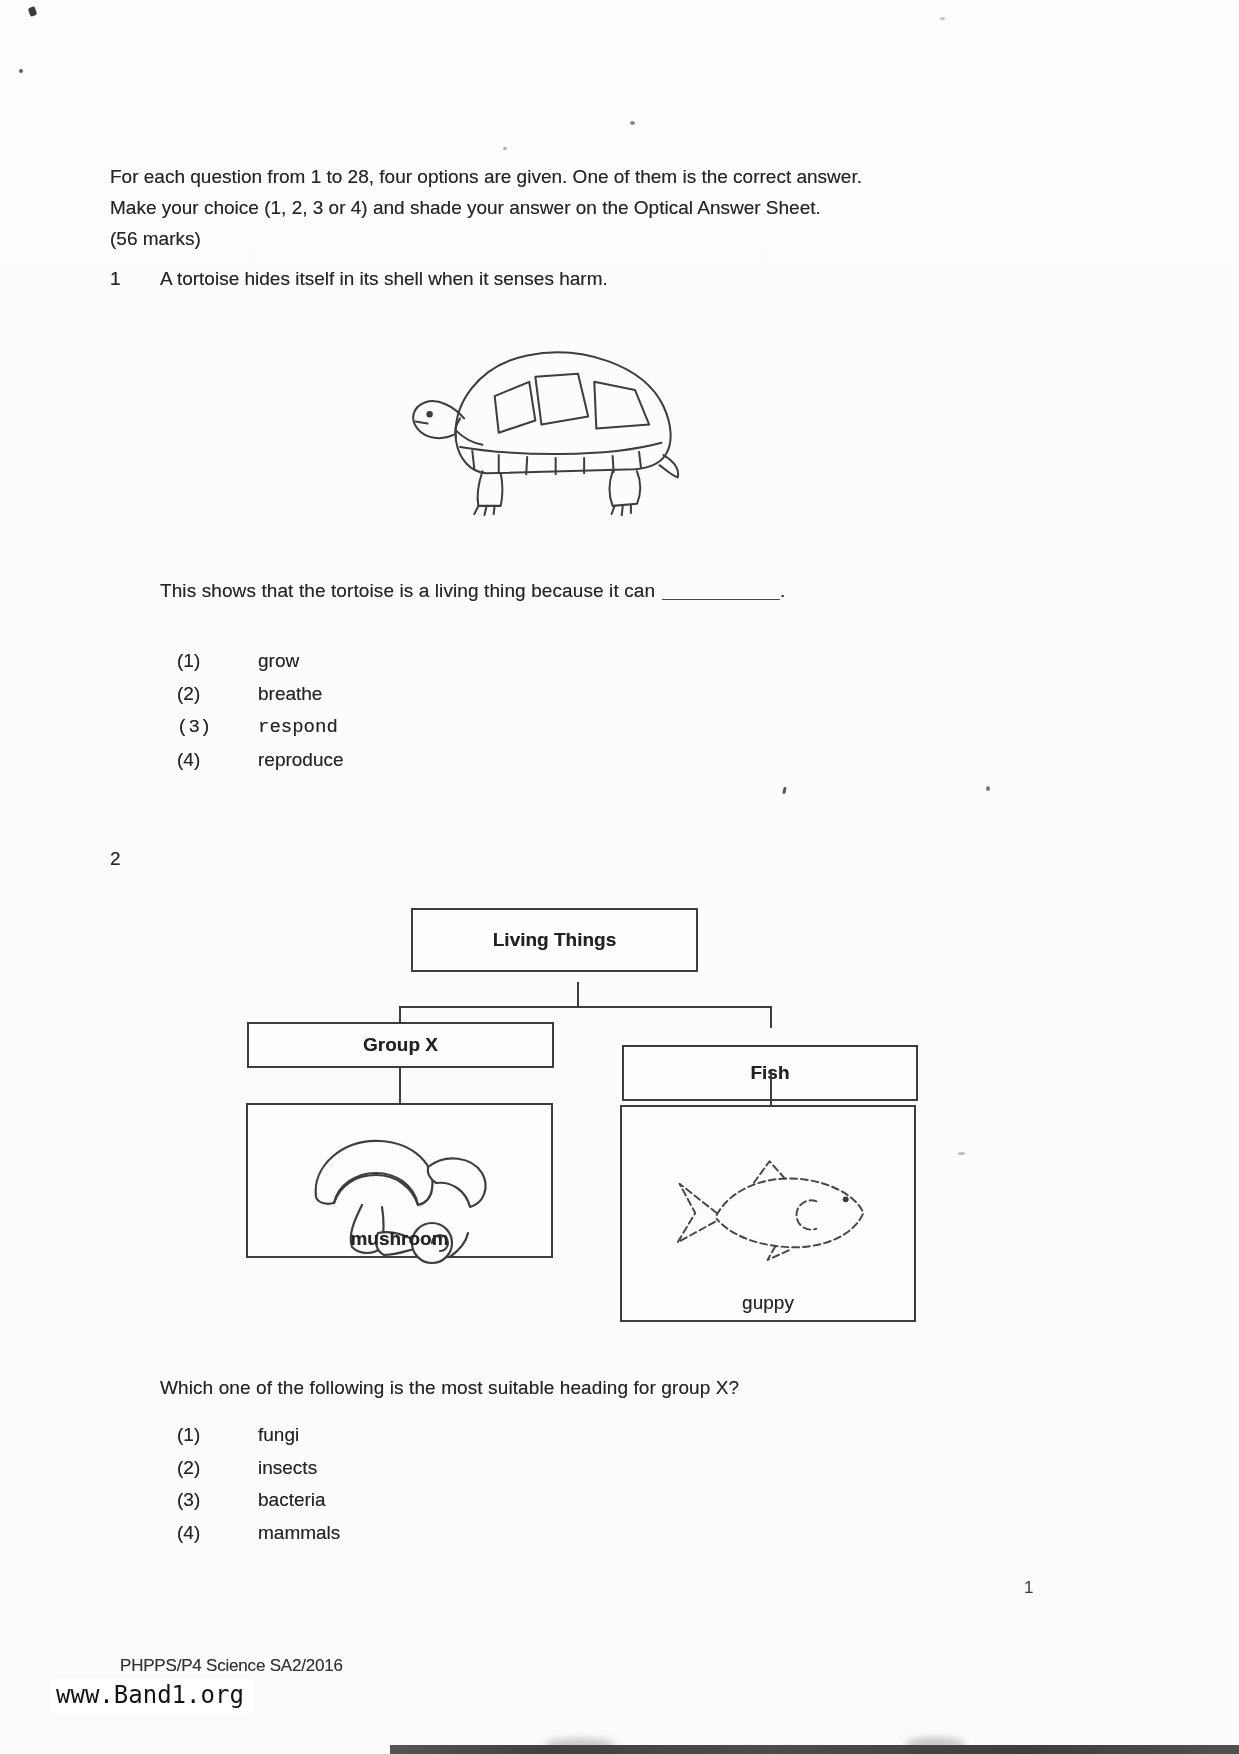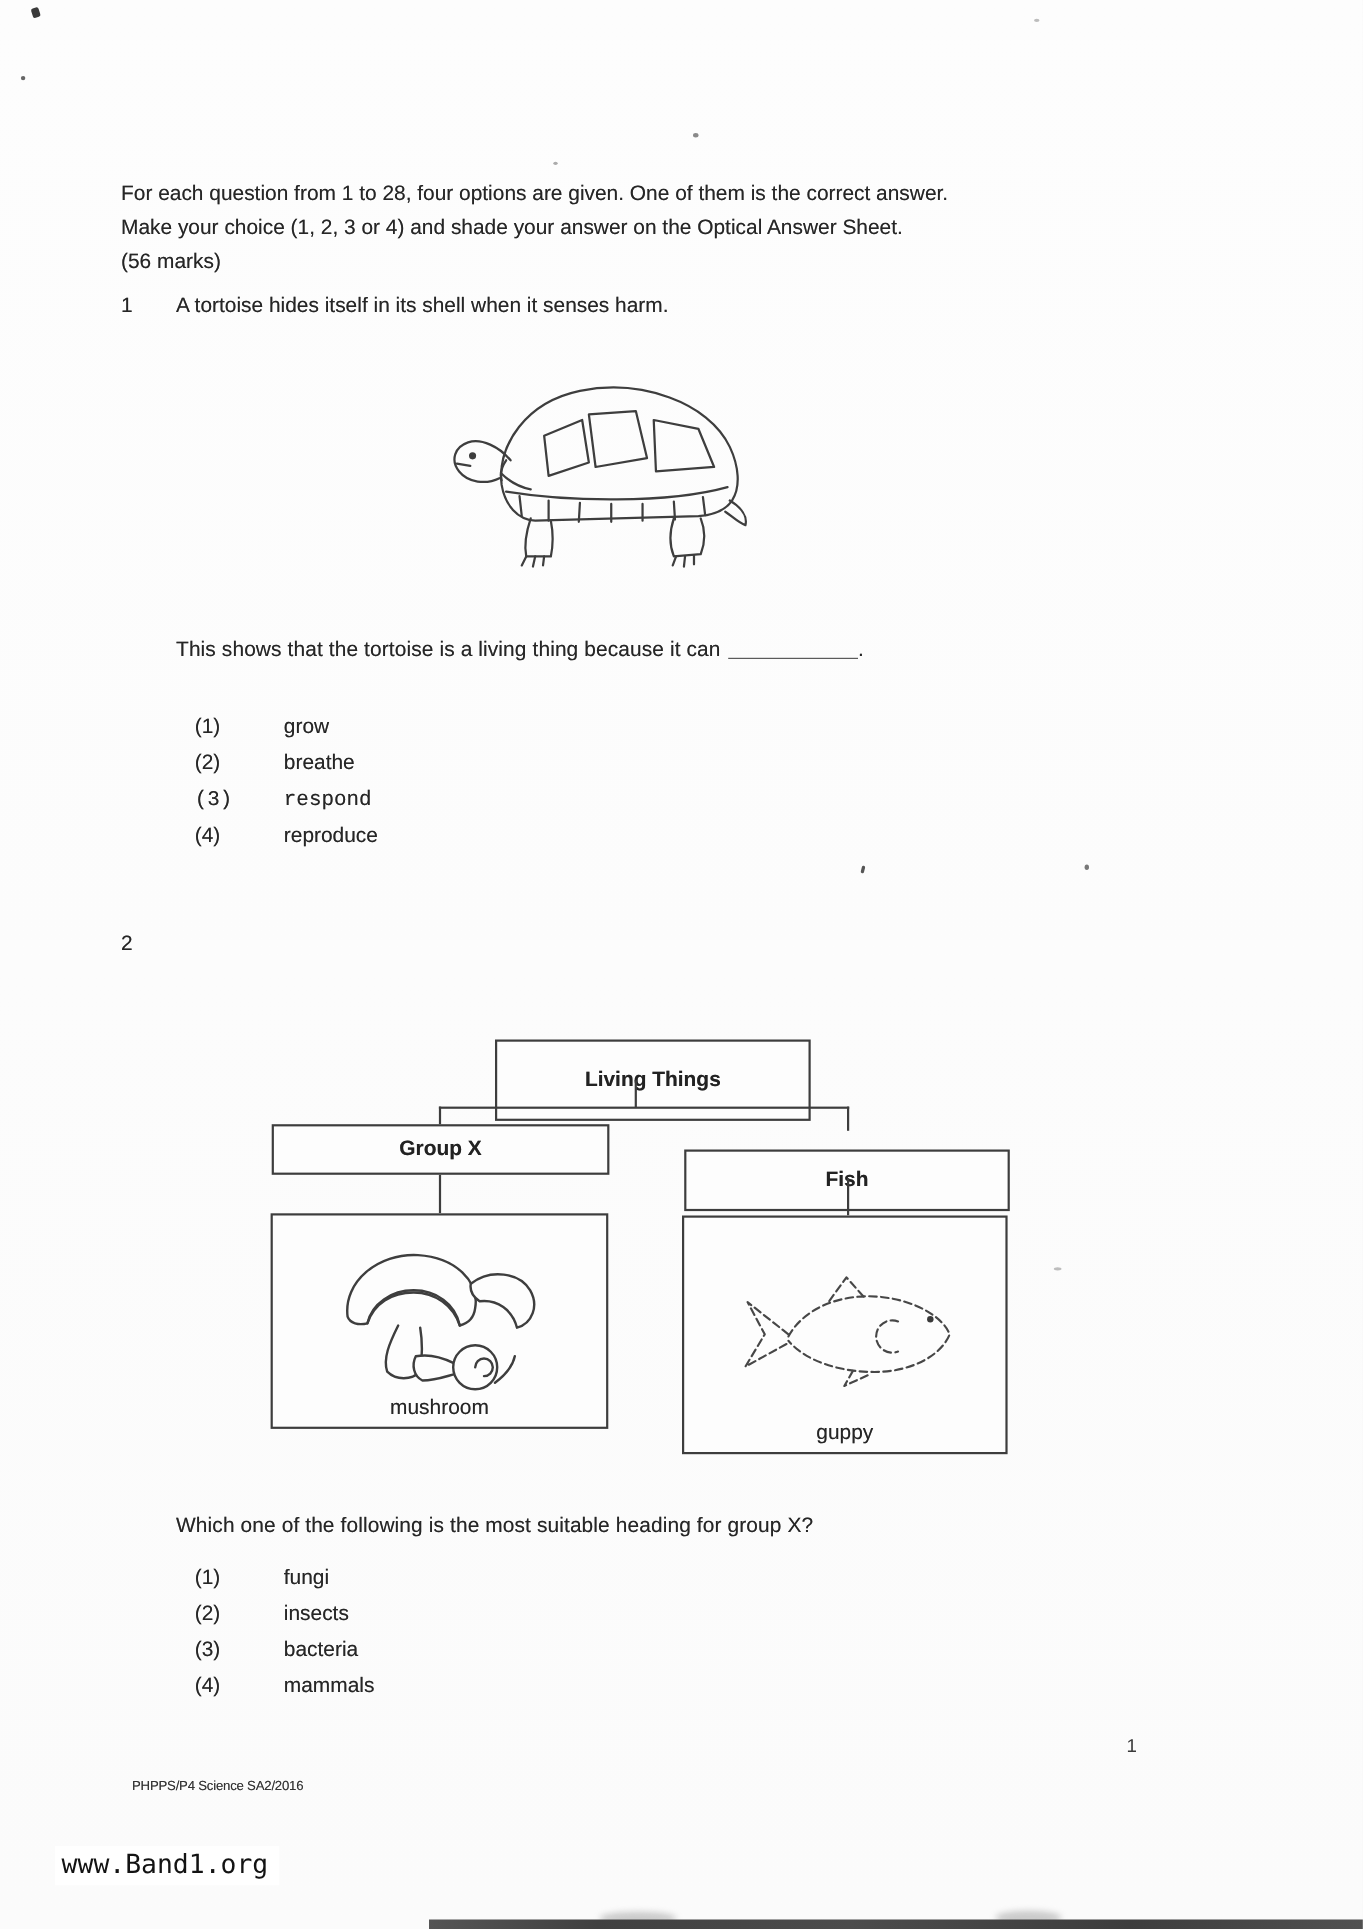--- a/index.html
+++ b/index.html
@@ -28,21 +28,21 @@
   .dbox{position:absolute;border:2px solid #3d3d3d;background:#fdfdfd;
         display:flex;align-items:center;justify-content:center;
         font-weight:bold;font-size:19px;color:#222;
         text-shadow:0 0 .4px rgba(40,40,40,.55);box-sizing:border-box;}
   .pbox{position:absolute;border:2px solid #3d3d3d;background:#fdfdfd;box-sizing:border-box;}
   .dline{position:absolute;background:#3d3d3d;}
   .pic-caption{position:absolute;bottom:6px;left:0;width:100%;text-align:center;
         font-size:19px;color:#262626;text-shadow:0 0 .4px rgba(40,40,40,.55);}
   .figure{position:absolute;}
   
-  .footer-code{position:absolute;left:120px;top:1616px;font-size:12px;color:#333;
+  .footer-code{position:absolute;left:120px;top:1656px;font-size:17px;color:#333;
         letter-spacing:-.2px;text-shadow:0 0 .4px rgba(40,40,40,.5);}
   .page-number{position:absolute;left:1024px;top:1578px;font-size:17px;color:#3a3a3a;}
   .watermark{position:absolute;left:50px;top:1678px;
         font-family:"DejaVu Sans Mono", monospace;font-size:24px;color:#131313;
         background:#ffffff;padding:3px 10px 5px 6px;}
   .bottom-bar{position:absolute;left:390px;top:1745px;width:849px;height:9px;
         background:linear-gradient(90deg,#555 0%,#404040 18%,#4c4c4c 45%,#3d3d3d 75%,#515151 100%);}
   .smudge{position:absolute;background:#9a9a9a;filter:blur(3px);opacity:.5;border-radius:50%;}
   .speck{position:absolute;border-radius:50%;}
 </style>
@@ -91,34 +91,34 @@
 
   <div class="txt" style="left:160px;top:575px;"><span>This shows that the tortoise is a living thing because it can</span><span class="blank"></span><span>.</span></div>
 
   <div class="opt" style="top:650px;"><span class="n">(1)</span><span>grow</span></div>
   <div class="opt" style="top:683px;"><span class="n">(2)</span><span>breathe</span></div>
   <div class="opt" style="top:716px;font-family:Liberation Mono, monospace;"><span class="n">(3)</span><span>respond</span></div>
   <div class="opt" style="top:749px;"><span class="n">(4)</span><span>reproduce</span></div>
 
   <div class="qnum" style="top:848px;">2</div>
 
-  <div class="dbox" style="left:450px;top:908px;width:287px;height:74px;margin-top:37px;">Living Things</div>
+  <div class="dbox" style="left:411px;top:908px;width:287px;height:64px;">Living Things</div>
 
   <div class="dline" style="left:577px;top:982px;width:2px;height:25px;"></div>
   <div class="dline" style="left:399px;top:1006px;width:373px;height:2px;"></div>
   <div class="dline" style="left:399px;top:1006px;width:2px;height:17px;"></div>
   <div class="dline" style="left:770px;top:1006px;width:2px;height:22px;"></div>
 
   <div class="dbox" style="left:247px;top:1022px;width:307px;height:46px;">Group X</div>
   <div class="dbox" style="left:622px;top:1045px;width:296px;height:56px;">Fish</div>
 
   <div class="dline" style="left:399px;top:1068px;width:2px;height:35px;"></div>
   <div class="dline" style="left:770px;top:1071px;width:2px;height:34px;"></div>
 
-  <div class="pbox" style="left:246px;top:1103px;width:307px;height:196px;">
+  <div class="pbox" style="left:246px;top:1103px;width:307px;height:155px;font-weight:bold;">
     <svg style="position:absolute;left:52px;top:22px;" width="200" height="160" viewBox="0 0 200 160">
       <g fill="#fdfdfd" stroke="#3e3e3e" stroke-width="2.2" stroke-linejoin="round" stroke-linecap="round">
         <path d="M16,70 C12,38 44,12 80,14 C114,16 136,38 132,62 C131,70 126,76 118,78 C114,58 96,46 76,46 C56,46 38,58 34,76 C26,78 18,76 16,70 Z"></path>
         <path d="M34,76 C40,58 56,48 76,48 C96,48 112,60 118,78" fill="none"></path>
         <path d="M128,40 C146,26 172,30 182,46 C190,60 184,76 170,80 C166,64 152,54 136,56 C130,52 127,46 128,40 Z"></path>
         <path d="M62,78 C54,94 48,108 52,120 C60,128 74,128 82,120 C84,106 84,92 82,80"></path>
         <path d="M112,112 C100,106 88,104 78,106 C74,114 76,124 84,128 C96,128 106,124 114,122"></path>
         <circle cx="132" cy="116" r="20"></circle>
         <path d="M132,116 a8,8 0 1 1 8,8" fill="none"></path>
         <path d="M150,130 C158,124 166,116 168,106" fill="none"></path>

